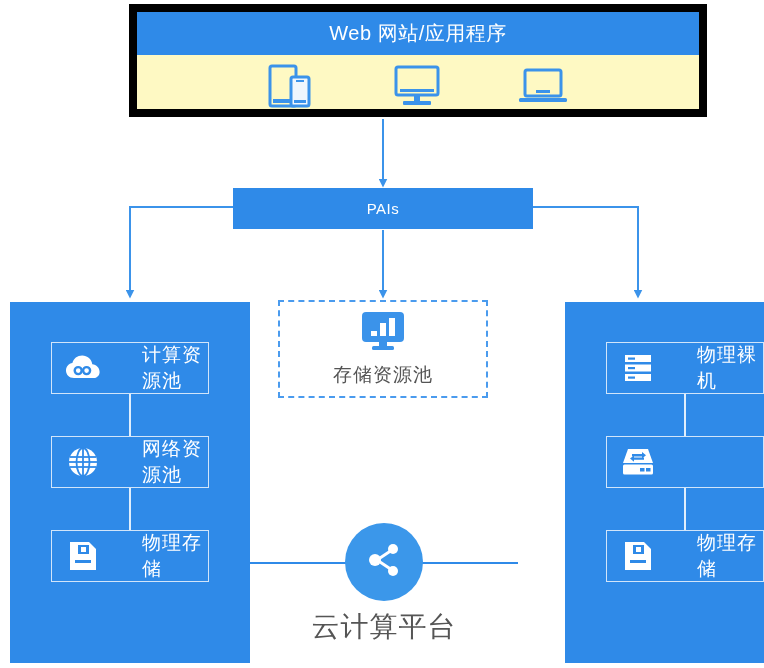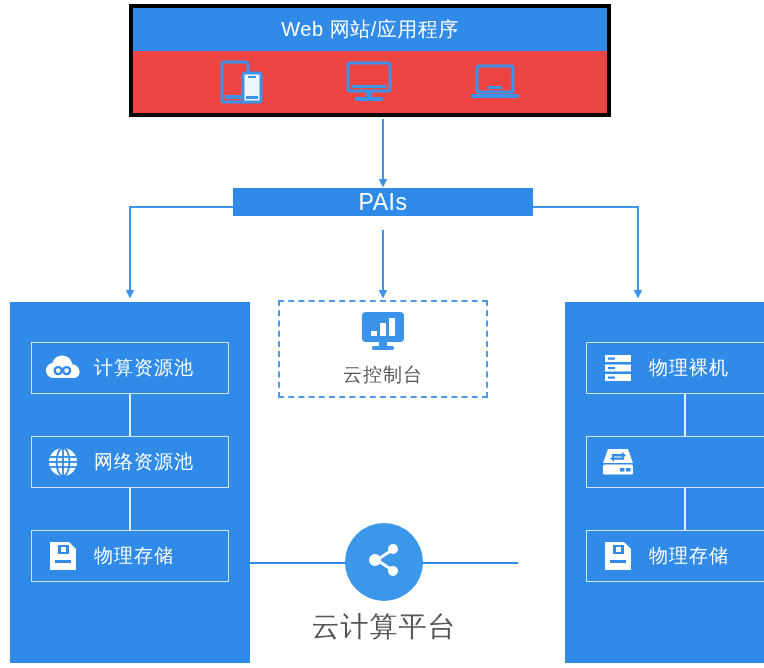--- a/index.html
+++ b/index.html
@@ -16,25 +16,25 @@
     height: 668px;
     background: #ffffff;
     overflow: hidden;
   }
   .abs { position: absolute; }
 
   
   #web-block {
     left: 129px;
     top: 4px;
-    width: 482px;
+    width: 578px;
     height: 113px;
     box-sizing: border-box;
-    border: 4px solid #000000;
-    background: #ef4444;
+    border: 8px solid #000000;
+    background: #fef9c3;
   }
   #web-header {
     height: 43px;
     background: #2f8ae8;
     color: #ffffff;
     display: flex;
     align-items: center;
     justify-content: center;
     font-size: 20px;
     letter-spacing: 0.5px;
@@ -45,52 +45,53 @@
     align-items: center;
     justify-content: center;
     gap: 76px;
   }
 
   
   #pais-box {
     left: 233px;
     top: 188px;
     width: 300px;
-    height: 28px;
+    height: 41px;
     background: #2f8ae8;
     color: #ffffff;
     display: flex;
     align-items: center;
     justify-content: center;
-    font-size: 23px;
+    font-size: 15px;
     letter-spacing: 0.5px;
   }
 
   
   .side-panel {
     top: 302px;
     width: 240px;
     height: 361px;
     background: #2f8ae8;
     display: flex;
     flex-direction: column;
     align-items: center;
   }
   #left-panel  { left: 10px; }
   #right-panel { left: 518px; margin-left: 47px; }
 
   .res-item {
-    width: 198px;
+    width: 158px;
     height: 52px;
     box-sizing: border-box;
     border: 1px solid rgba(255,255,255,0.78);
     display: flex;
     align-items: center;
     color: #ffffff;
     font-size: 19px;
+    gap: 28px;
   }
   .res-item .ico {
     width: 62px;
     display: flex;
     align-items: center;
     justify-content: center;
     flex: none;
   }
   .res-item .lbl { letter-spacing: 1px; }
 
@@ -322,21 +323,21 @@
         <rect x="2" y="2" width="42" height="30" rx="4" fill="#3b93ea"></rect>
         <g fill="#ffffff">
           <rect x="11" y="21" width="6" height="5"></rect>
           <rect x="20" y="13" width="6" height="13"></rect>
           <rect x="29" y="8" width="6" height="18"></rect>
         </g>
         <rect x="19" y="32" width="8" height="5" fill="#3b93ea"></rect>
         <rect x="12" y="36" width="22" height="4" rx="1.5" fill="#3b93ea"></rect>
       </svg>
     </span>
-    <span id="console-label">云控制台</span>
+    <span id="console-label">存储资源池</span>
   </div>
 
   <div class="abs" id="platform-line"></div>
 
   <div class="abs" id="platform-circle">
     <span>
       <svg width="42" height="42" viewBox="0 0 42 42" xmlns="http://www.w3.org/2000/svg">
         <g stroke="#ffffff" stroke-width="3">
           <line x1="14" y1="21" x2="29" y2="11"></line>
           <line x1="14" y1="21" x2="29" y2="31"></line>

